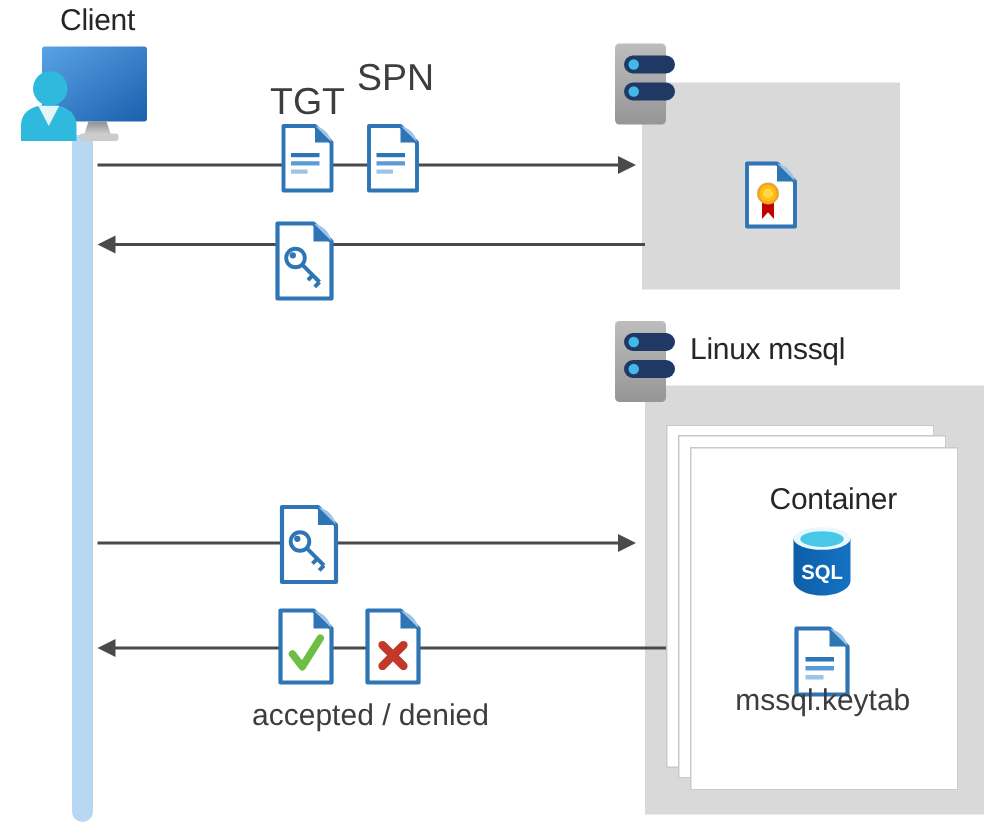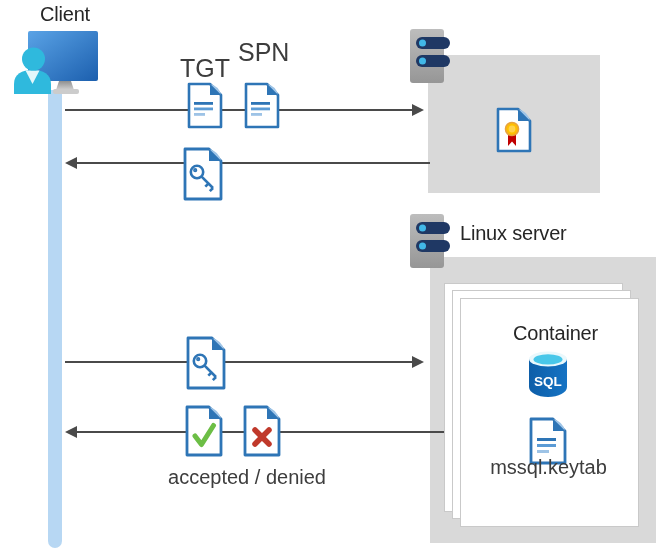--- a/index.html
+++ b/index.html
@@ -214,21 +214,21 @@
           <stop offset="1" stop-color="#969696"></stop>
       </linearGradient>
     </defs>
     <rect x="2" y="2" width="34" height="54" rx="3" fill="url(#srv2)"></rect>
     <rect x="8" y="10" width="34" height="12" rx="6" fill="#1f3864"></rect>
     <circle cx="14.5" cy="16" r="3.5" fill="#41b8e8"></circle>
     <rect x="8" y="28" width="34" height="12" rx="6" fill="#1f3864"></rect>
     <circle cx="14.5" cy="34" r="3.5" fill="#41b8e8"></circle>
   </svg>
 
-  <div class="abs title lbl" style="left:460px;top:221px;width:160px;">Linux server</div>
+  <div class="abs title lbl" style="left:460px;top:221px;width:160px;">Linux mssql</div>
 
   <div class="abs title center lbl" style="left:460px;top:321px;width:191px;">Container</div>
 
   <svg class="abs icon" style="left:526px;top:349px;" width="44" height="50" viewBox="0 0 44 50">
     <defs>
       <linearGradient id="sqlb" x1="0" y1="0" x2="1" y2="0">
         <stop offset="0" stop-color="#0d5ea8"></stop>
           <stop offset="1" stop-color="#1573c4"></stop>
       </linearGradient>
     </defs>

